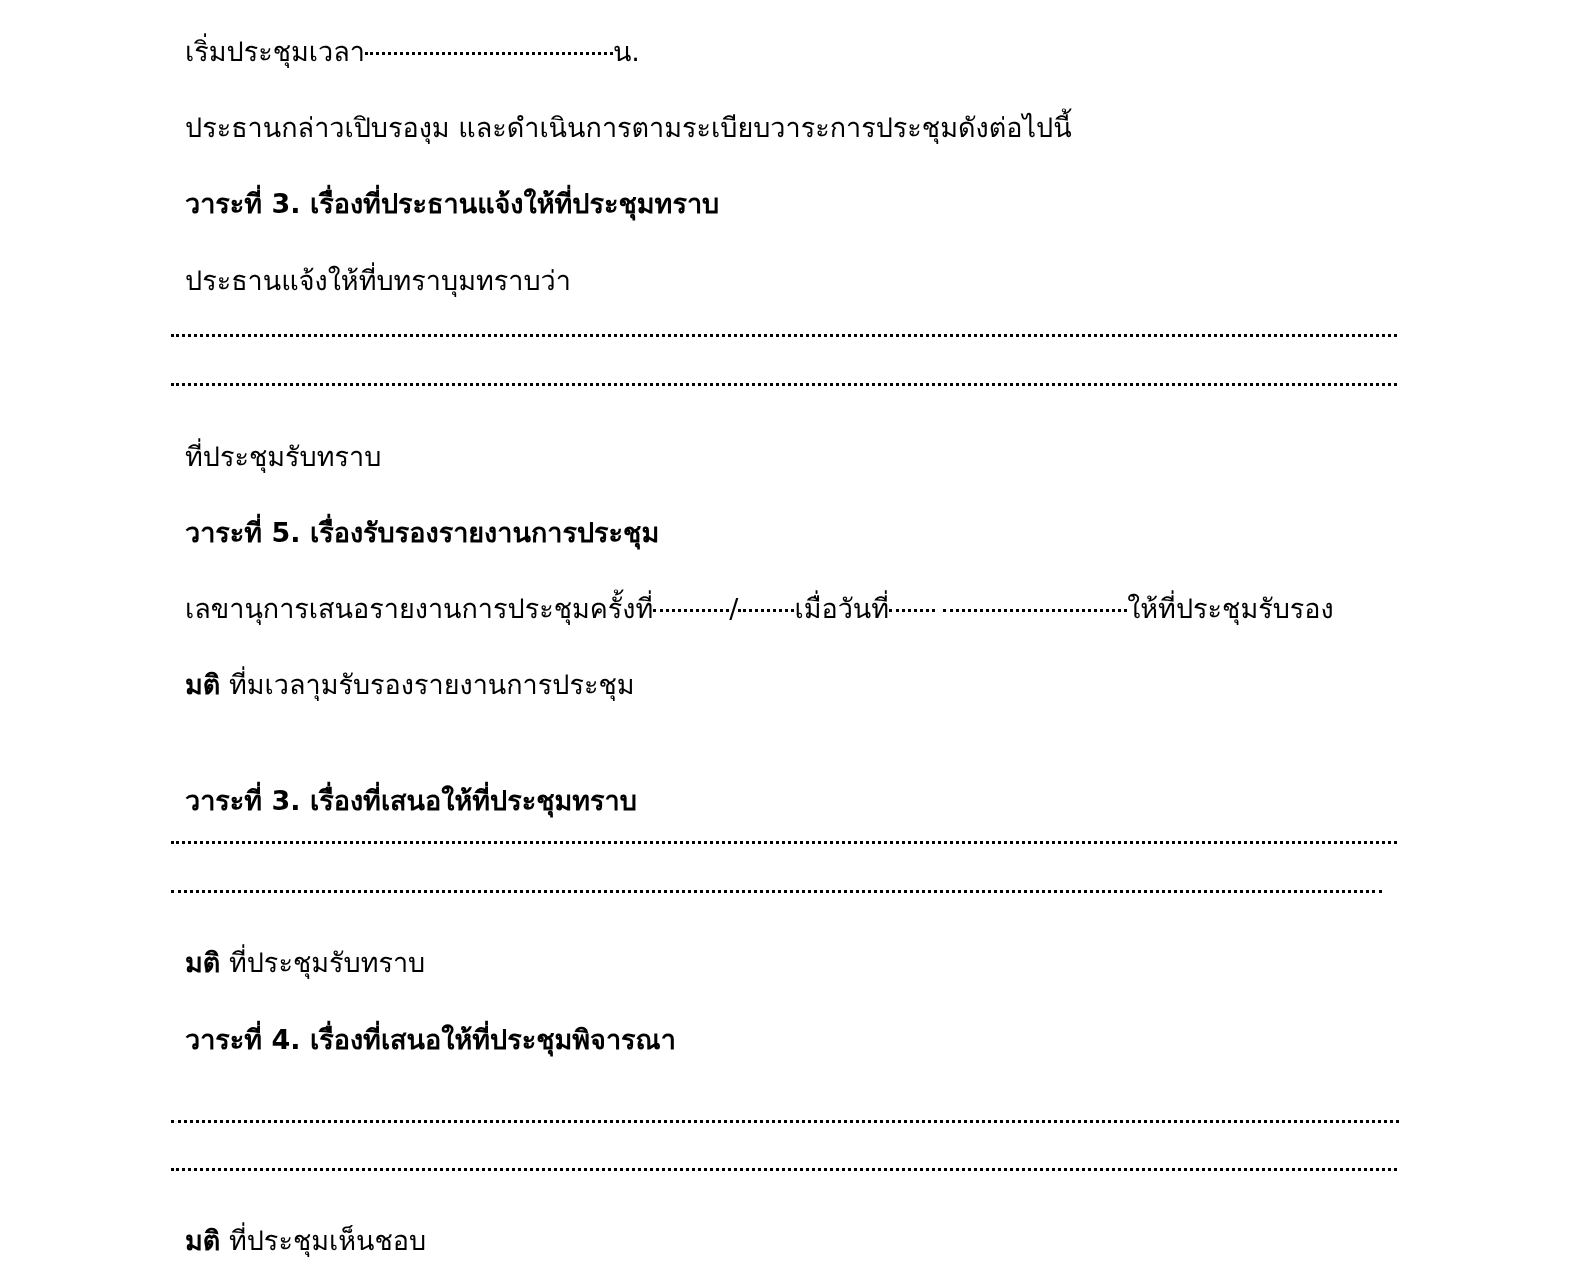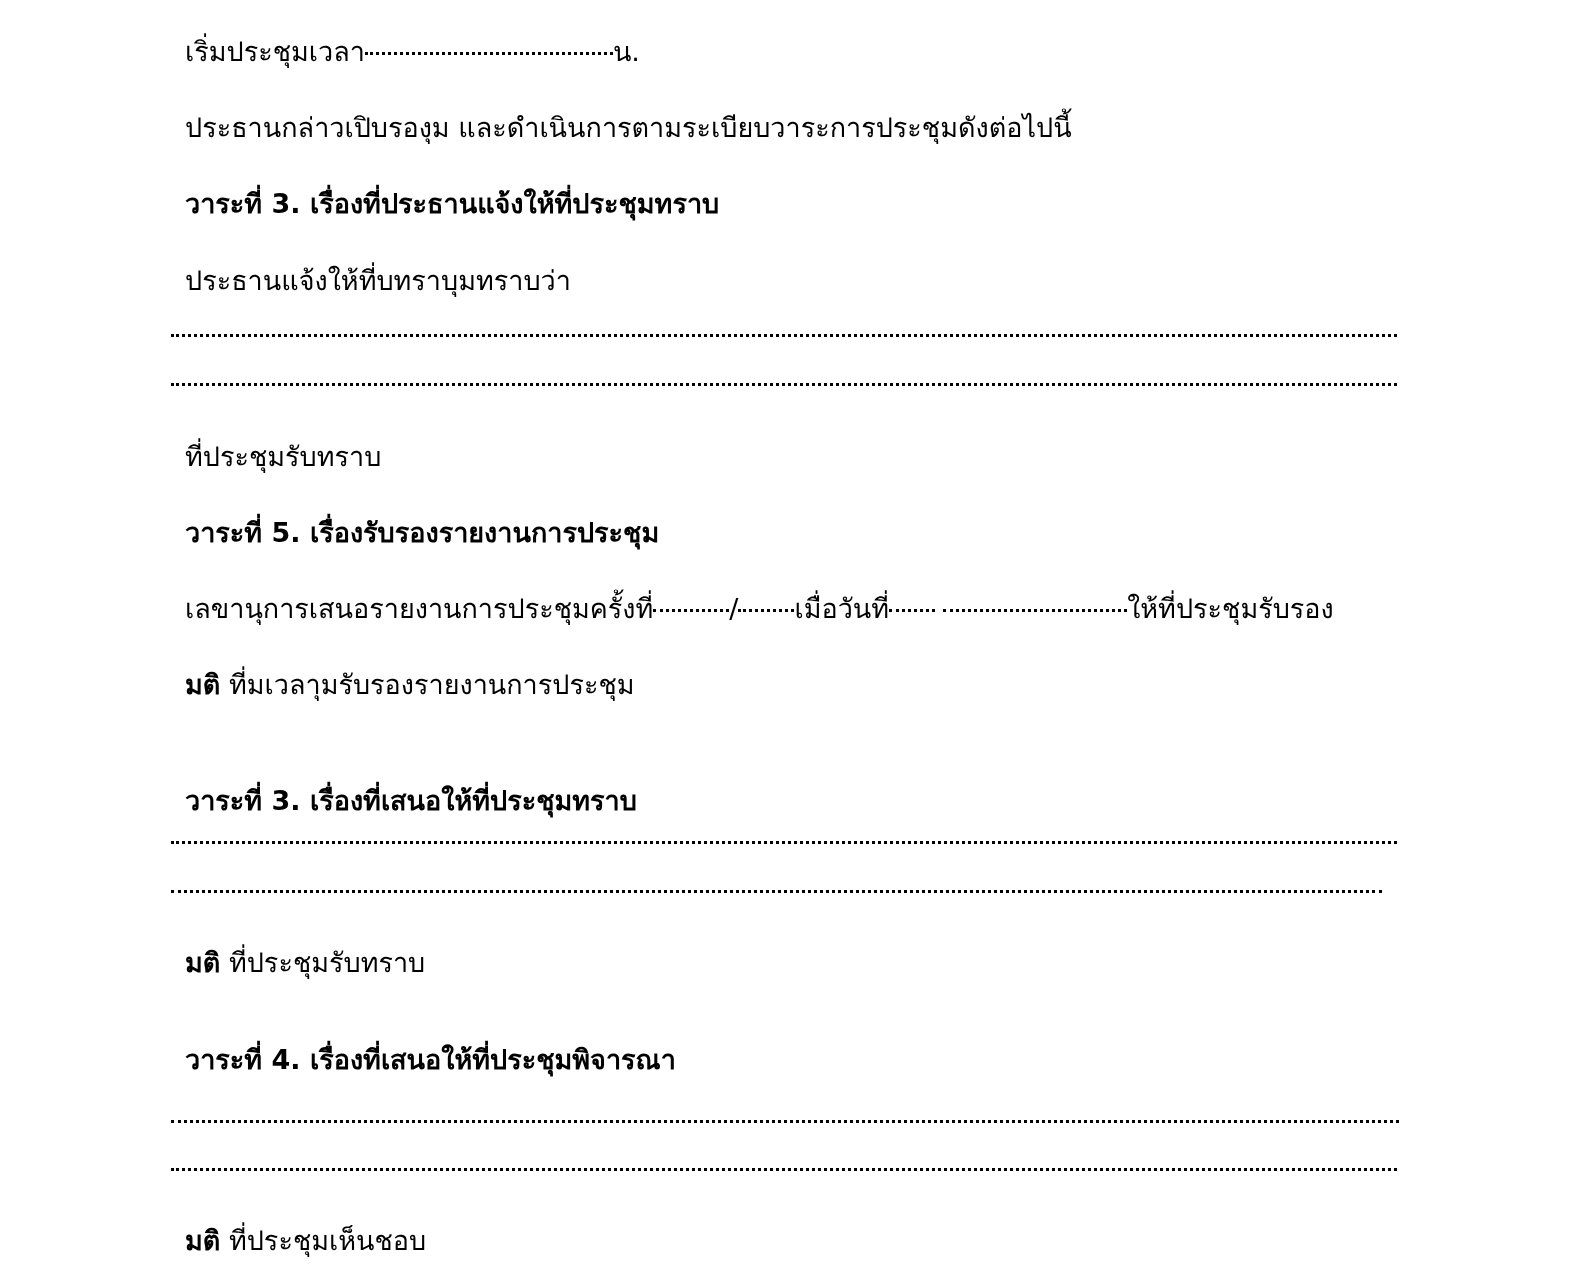--- a/index.html
+++ b/index.html
@@ -63,19 +63,19 @@
 </div>
 
 <div class="line bold" style="top:741px;margin-top:40px;">วาระที่ 3. เรื่องที่เสนอให้ที่ประชุมทราบ</div>
 <div class="dots" style="top:841px; width:1226px;"></div>
 <div class="dots" style="top:890px; width:1211px;"></div>
 <div class="line" style="top:943px;">
   <span class="bold">มติ</span>
   <span>ที่ประชุมรับทราบ</span>
 </div>
 
-<div class="line bold" style="top:1020px;margin-top:20px;">วาระที่ 4. เรื่องที่เสนอให้ที่ประชุมพิจารณา</div>
+<div class="line bold" style="top:1020px;">วาระที่ 4. เรื่องที่เสนอให้ที่ประชุมพิจารณา</div>
 <div class="dots" style="top:1120px; width:1228px;"></div>
 <div class="dots" style="top:1168px; width:1226px;"></div>
 <div class="line" style="top:1221px;">
   <span class="bold">มติ</span>
   <span>ที่ประชุมเห็นชอบ</span>
 </div>
 
 </body></html>

